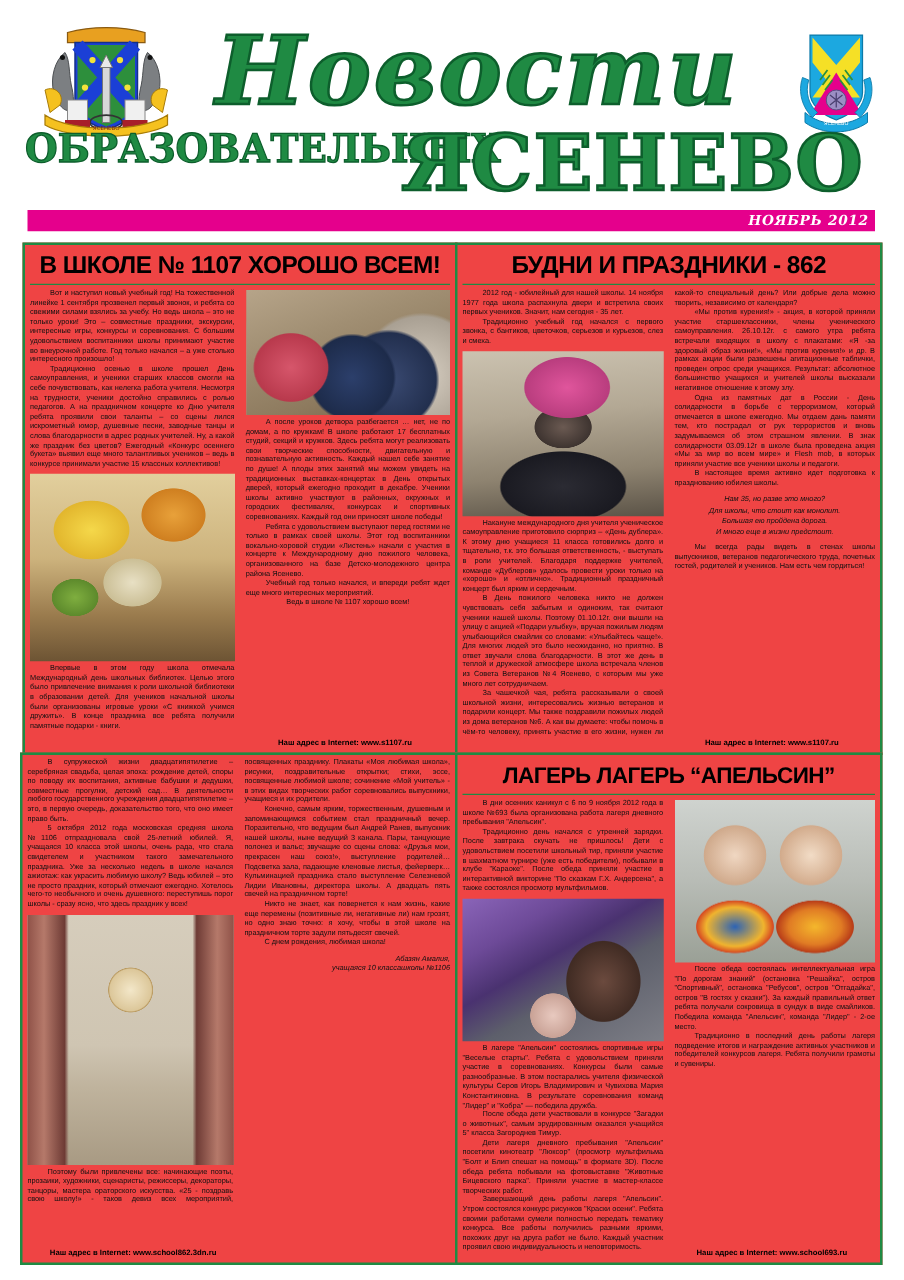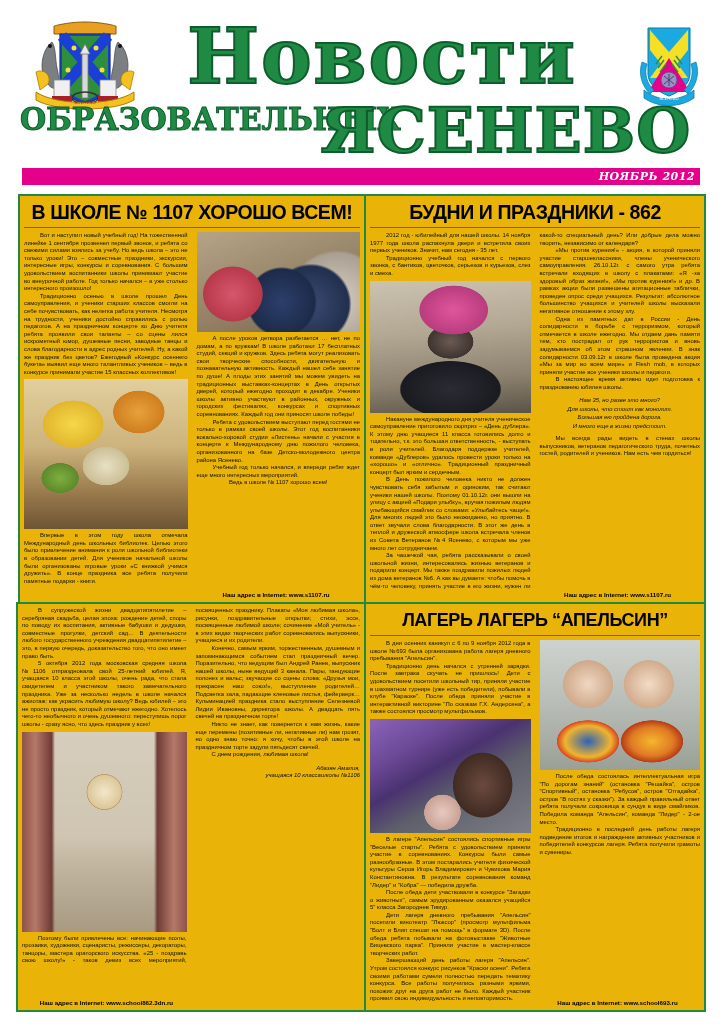--- a/index.html
+++ b/index.html
@@ -36,20 +36,21 @@
     width: 460px; height: 86px;
     font-family: "DejaVu Serif", serif;
     font-weight: bold;
     font-size: 76px;
     line-height: 86px;
     letter-spacing: 2px;
     color: #1f8a43;
     -webkit-text-stroke: 2px #0d5e2c;
     text-align: center;
     white-space: nowrap;
+    font-style: italic;
   }
   .title-yasenevo {
     position: absolute;
     left: 300px; top: 96px;
     width: 412px; height: 70px;
     font-family: "DejaVu Serif", serif;
     font-weight: bold;
     font-size: 62px;
     line-height: 70px;
     letter-spacing: 1px;
@@ -106,21 +107,21 @@
     position: absolute;
     left: 18px; top: 194px;
     width: 688px; height: 818px;
     display: grid;
     grid-template-columns: 348px 340px;
     grid-template-rows: 410px 408px;
     gap: 0px;
   }
   .panel {
     border: 2px solid #1f8a43;
-    background: #eab308;
+    background: #ef4444;
     padding: 3px 4px 2px 4px;
     position: relative;
     overflow: hidden;
   }
   .panel + .panel { margin-left: -2px; }
   .panel.row2 { margin-top: -2px; }
 
   .headline {
     font-family: "Liberation Sans", sans-serif;
     font-weight: bold;

